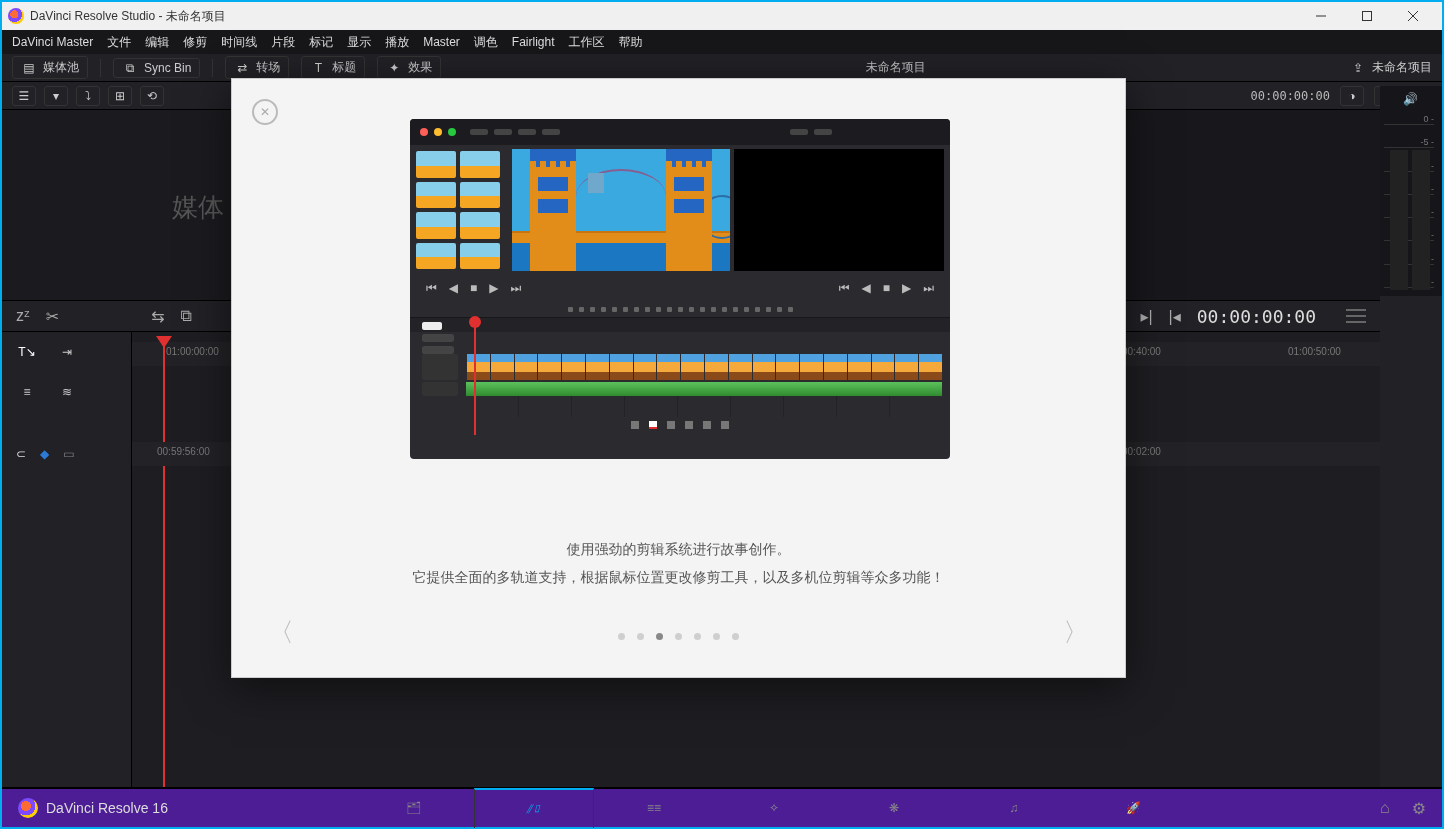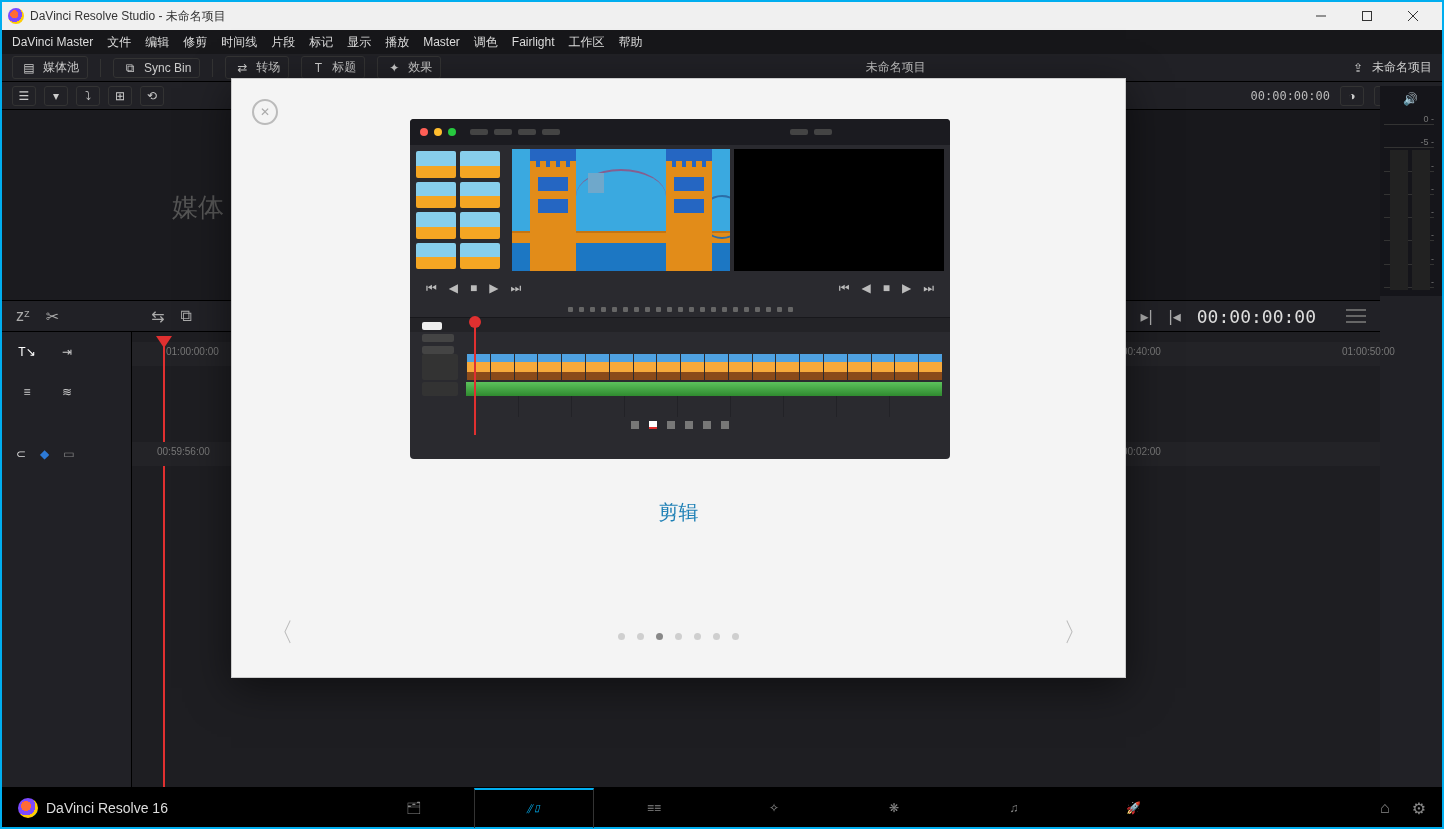--- a/index.html
+++ b/index.html
@@ -59,21 +59,21 @@
 
   
   .meters { position:absolute; top:84px; right:0; width:62px; height:210px; background:#15151a; display:flex; flex-direction:column; align-items:center; padding-top:6px;}
   .meters .spk{ color:#ccc; margin-bottom:4px;}
   .meters .scale{ flex:1; width:100%; display:flex; flex-direction:column; justify-content:space-between; align-items:flex-end; padding:4px 8px 8px 4px; font-size:9px; color:#777;}
   .meters .scale div{ width:100%; text-align:right; border-bottom:1px solid #333;}
   .meters .bars{ position:absolute; bottom:6px; left:10px; width:18px; height:140px; background:#222; }
   .meters .bars2{ position:absolute; bottom:6px; left:32px; width:18px; height:140px; background:#222; }
 
   
-  .bottombar { position:absolute; bottom:0; left:0; right:0; height:40px; background:#000000; border-top:2px solid #000; display:flex; align-items:center; padding:16px 16px; gap:10px;}
+  .bottombar { position:absolute; bottom:0; left:0; right:0; height:40px; background:#4c1d95; border-top:2px solid #000; display:flex; align-items:center; padding:16px 16px; gap:10px;}
   .bottombar .logo2 { display:flex; align-items:center; gap:8px; color:#ddd; font-size:14px;}
   .bottombar .logo2 .orb{ width:20px; height:20px; border-radius:10px; background:radial-gradient(circle at 40% 40%,#ff6b35 0 30%,#7d4aff 30% 55%,#ffcb05 55% 75%,#25c5d9 75% 100%);}
   .bottombar .tabs{ flex:1; display:flex; justify-content:center;}
   .bottombar .tab{ width:120px; height:40px; display:flex; align-items:center; justify-content:center; color:#888;}
   .bottombar .tab.active{ border-top:2px solid #00aeef; border-left:1px solid #333; border-right:1px solid #333; color:#00aeef; }
   .bottombar .right-icons{ display:flex; gap:22px; color:#888; font-size:16px;}
 
   
   .modal { position:absolute; top:76px; left:229px; width:895px; height:600px; background:#f4f4f4; box-shadow:0 10px 40px rgba(0,0,0,.5); border:1px solid #ccc;}
   .modal .close { position:absolute; top:20px; left:20px; width:26px; height:26px; border:2px solid #bbb; border-radius:50%; display:flex; align-items:center; justify-content:center; color:#aaa;}
@@ -266,21 +266,21 @@
         <div class="ti">⇥</div>
       </div>
       <div class="row">
         <div class="ti">≡</div>
         <div class="ti">≋</div>
       </div>
     </div>
     <div class="ruler">
       <span class="lbl" style="left:34px">01:00:00:00</span>
       <span class="lbl" style="left:990px">00:40:00</span>
-      <span class="lbl" style="left:1210px">01:00:50:00</span>
+      <span class="lbl" style="left:1156px">01:00:50:00</span>
     </div>
     <div class="playhead"></div>
     <div class="playline"></div>
 
     <div class="magnet-row">
       <span class="m1">⊂</span>
       <span class="m2">◆</span>
       <span class="m3">▭</span>
     </div>
     <div class="subruler">
@@ -471,21 +471,22 @@
             <span></span>
             <span class="active"></span>
             <span></span>
             <span></span>
             <span></span>
             <span></span>
           </div>
       </div>
     </div>
 
-    <div class="title">剪辑</div>
+    <div class="line1">使用强劲的剪辑系统进行故事创作。</div>
+    <div class="line2">它提供全面的多轨道支持，根据鼠标位置更改修剪工具，以及多机位剪辑等众多功能！</div>
     <div class="nav-l">〈</div>
     <div class="nav-r">〉</div>
     <div class="dots">
       <span></span>
       <span></span>
       <span class="active"></span>
       <span></span>
       <span></span>
       <span></span>
       <span></span>

